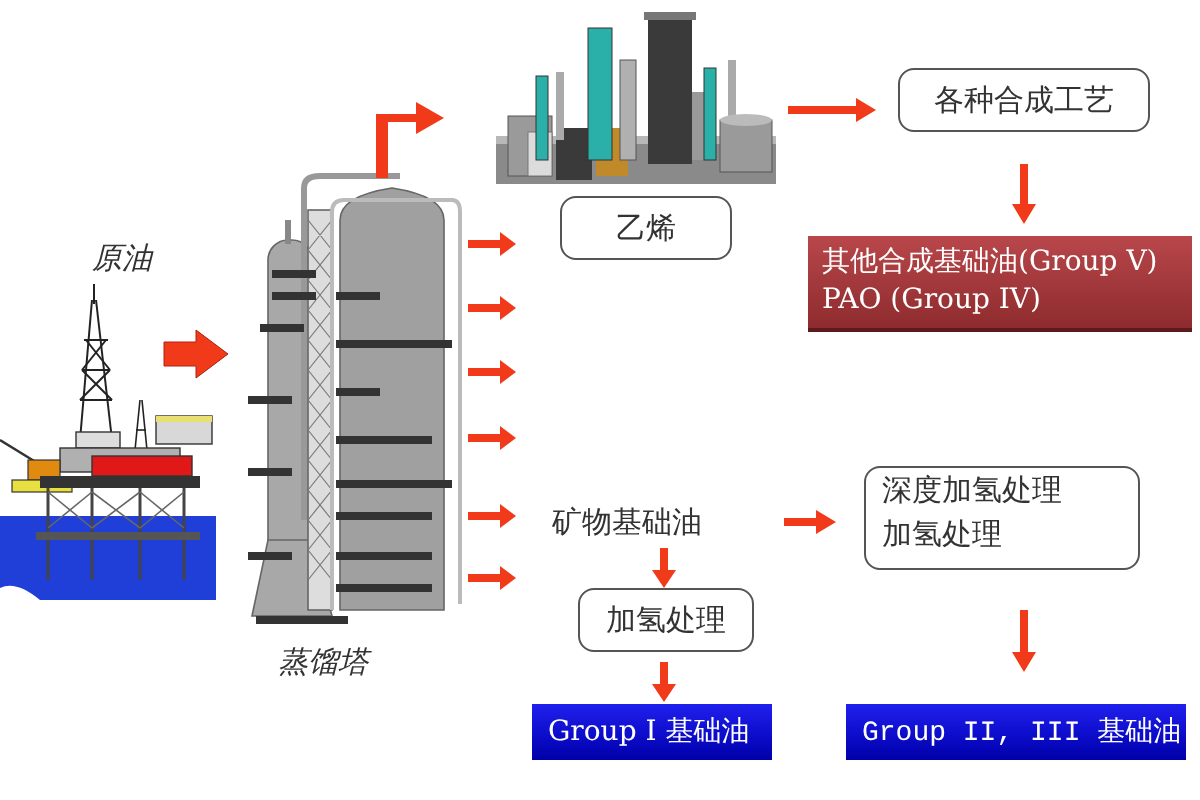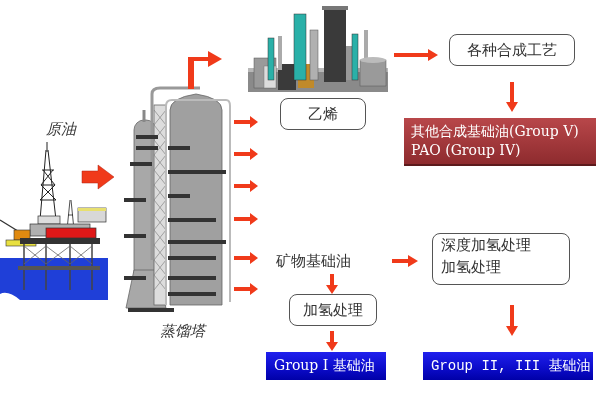--- a/index.html
+++ b/index.html
@@ -123,21 +123,21 @@
     <rect x="46" y="90" width="58" height="4"></rect>
     <rect x="46" y="114" width="22" height="4"></rect>
     <rect x="46" y="138" width="48" height="4"></rect>
     <rect x="46" y="160" width="58" height="4"></rect>
     <rect x="46" y="176" width="48" height="4"></rect>
     <rect x="46" y="196" width="48" height="4"></rect>
     <rect x="46" y="212" width="48" height="4"></rect>
   </g>
 </svg>
 
-<div class="abs label-italic" style="left:120px; top:322px;">蒸馏塔</div>
+<div class="abs label-italic" style="left:99px; top:322px;">蒸馏塔</div>
 
 <svg width="30" height="200" style="left:232px; top:110px;" viewBox="0 0 30 200">
   <g fill="#f03a1a">
     <path d="M2 10 L18 10 L18 6 L26 12 L18 18 L18 14 L2 14 Z"></path>
     <path d="M2 42 L18 42 L18 38 L26 44 L18 50 L18 46 L2 46 Z"></path>
     <path d="M2 74 L18 74 L18 70 L26 76 L18 82 L18 78 L2 78 Z"></path>
     <path d="M2 107 L18 107 L18 103 L26 109 L18 115 L18 111 L2 111 Z"></path>
     <path d="M2 146 L18 146 L18 142 L26 148 L18 154 L18 150 L2 150 Z"></path>
     <path d="M2 177 L18 177 L18 173 L26 179 L18 185 L18 181 L2 181 Z"></path>
   </g>

